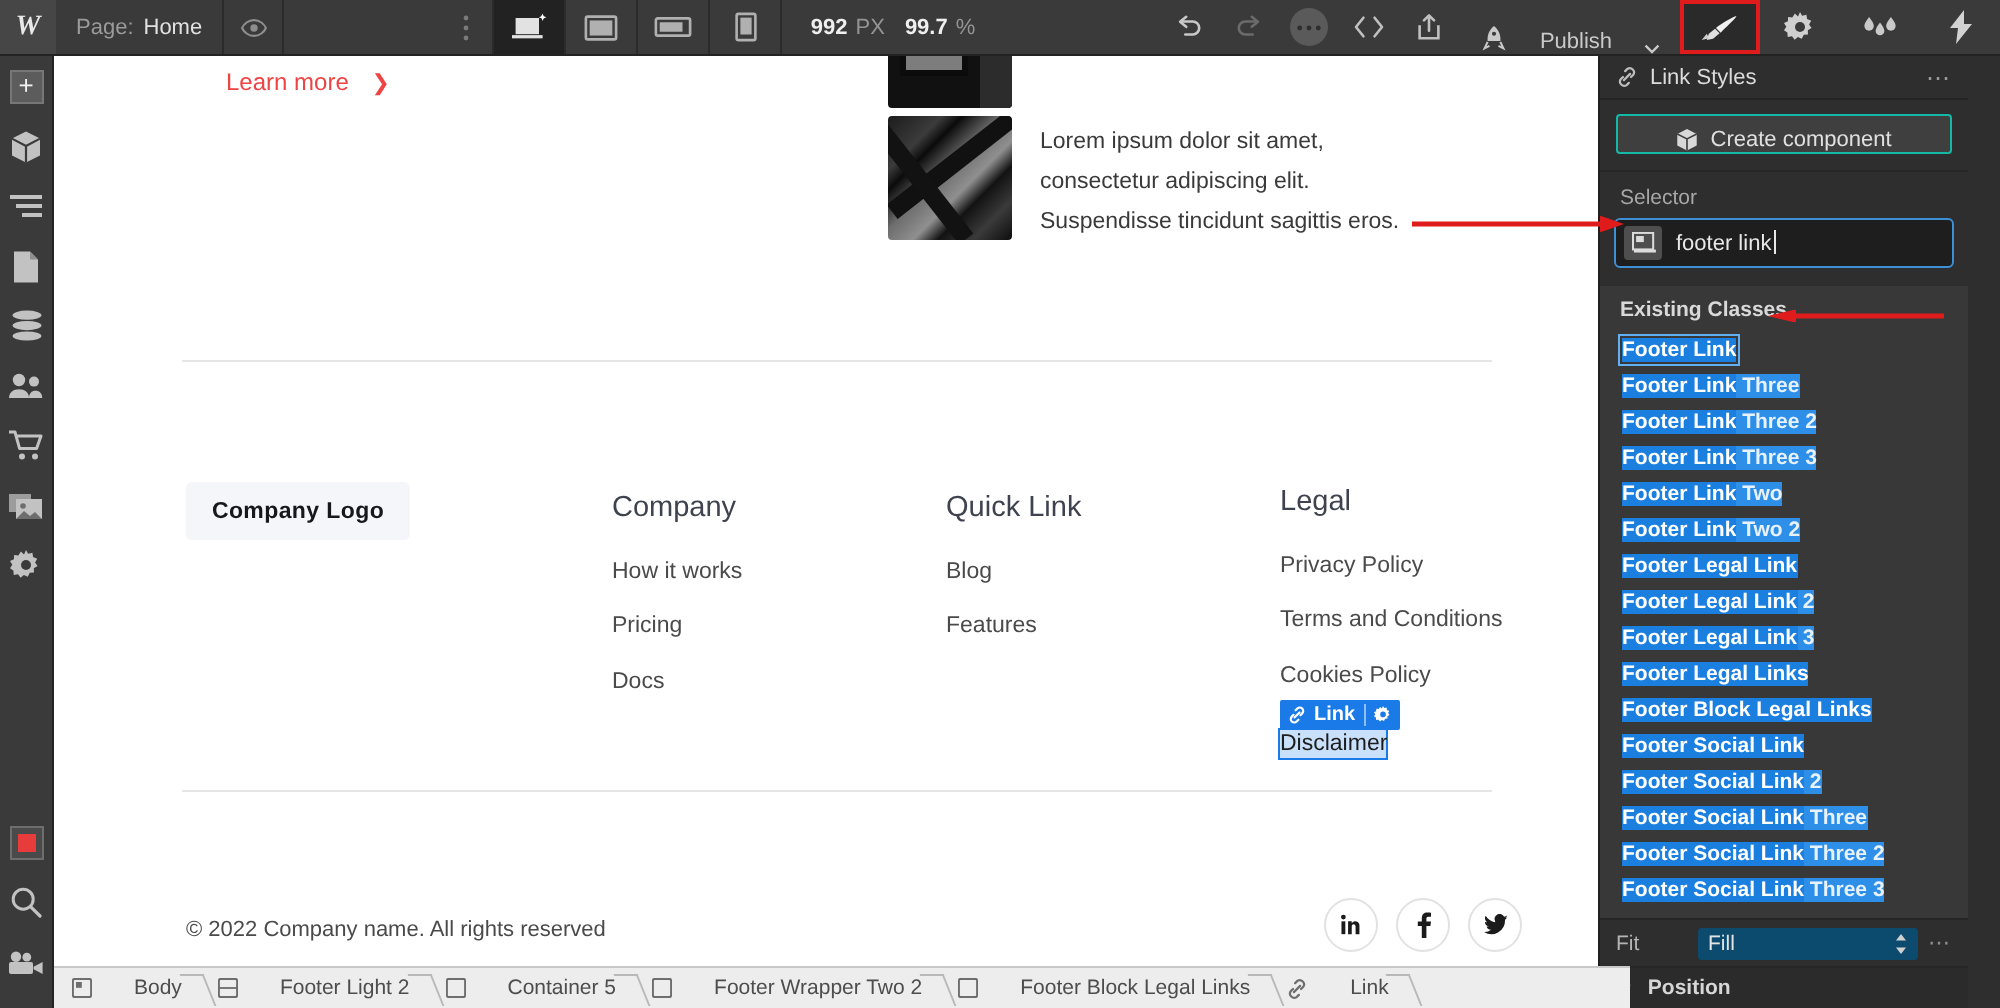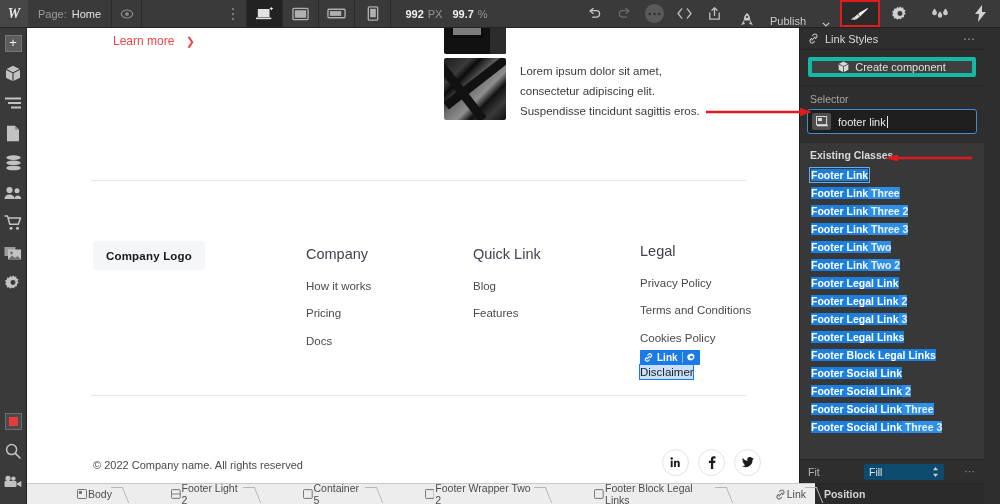--- a/index.html
+++ b/index.html
@@ -201,22 +201,22 @@
     display:flex; flex-direction:column; z-index:25;
   }
   .rp-head{
     height:22px; display:flex; align-items:center; gap:6px;
     padding:0 8px; border-bottom:1px solid #242424;
   }
   .rp-head .t{ font-size:11px; color:#dcdcdc; flex:1; }
   .rp-head .dots{ color:#9a9a9a; font-size:12px; letter-spacing:1px; }
   .rp-comp{
     margin:7px 8px 0 8px; height:20px; background:#3f3f3f;
-    border:4px solid #14b8a6; border-radius:2px;
-    display:flex;align-items:center;justify-content:center;gap:6px;
+    border:1px solid #14b8a6; border-radius:2px;
+    display:flex;align-items:flex-end;justify-content:center;gap:6px;
     font-size:11px;color:#e0e0e0; cursor:pointer;
   }
   .rp-divider{ height:1px;background:#262626; margin:8px 0 0 0; }
   .rp-seclabel{
     font-size:10.5px; color:#a7a7a7; padding:7px 10px 4px 10px;
   }
   .rp-selector{
     margin:0 7px; height:25px; background:#1e1e1e;
     border:1px solid #3d8fd6; border-radius:3px;
     display:flex; align-items:center; gap:7px; padding:0 4px;
@@ -248,21 +248,21 @@
   .ex-pill{
     display:inline-block; font-size:10.5px; font-weight:bold;
     color:#ffffff; line-height:14px; padding:0 1px; white-space:nowrap;
   }
   .ex-pill .m{ background:#1b7fe0; color:#fff; }
   .ex-pill .n{ background:#2e8fe8; color:#e8f2fc; }
   .ex-item.first .ex-pill{ outline:1px solid #62b0f2; }
 
   .rp-fit{
     border-top:1px solid #262626; background:#2e2e2e;
-    height:24px; display:flex; align-items:center; gap:20px; padding:0 8px;
+    height:24px; display:flex; align-items:center; gap:5px; padding:0 8px;
   }
   .rp-fit .lab{ font-size:10.5px;color:#b4b4b4; width:36px; }
   .rp-sel{
     flex:1; height:16px; background:#0c4a6e; border-radius:2px;
     display:flex;align-items:center;justify-content:space-between;
     padding:0 5px; font-size:10.5px; color:#e4e4e4;
   }
   .rp-fit .dots{ color:#8d8d8d; font-size:11px; letter-spacing:1px;}
   .rp-position{
     height:21px; border-top:1px solid #262626; background:#2b2b2b;
@@ -271,23 +271,23 @@
   }
   .tri{ font-size:8px;color:#9d9d9d; }
 
   
   #bottom{
     position:absolute; left:27px; bottom:0; right:185px; height:21px;
     background:#ededed; border-top:1px solid #c9c9c9;
     display:flex; align-items:stretch; z-index:35;
   }
   .crumb{
-    display:flex; align-items:center; gap:1px;
+    display:flex; align-items:center; gap:21px;
     padding:0 9px 0 9px; font-size:10.5px; color:#4d4d4d;
-    position:relative; cursor:pointer;margin-left:41px;
+    position:relative; cursor:pointer;
   }
   .crumb::after{
     content:""; position:absolute; right:-5px; top:3px;
     width:11px;height:15px;
     border-right:1px solid #b8b8b8; border-top:1px solid #b8b8b8;
     transform:skewX(22deg);
   }
   .crumb .ci{ color:#6e6e6e; font-size:10px; }
 
   
@@ -656,20 +656,21 @@
         <div class="ex-item"><span class="ex-pill"><span class="m">Footer Link</span><span class="n"> Two</span></span></div>
         <div class="ex-item"><span class="ex-pill"><span class="m">Footer Link</span><span class="n"> Two 2</span></span></div>
         <div class="ex-item"><span class="ex-pill"><span class="m">Footer Legal Link</span></span></div>
         <div class="ex-item"><span class="ex-pill"><span class="m">Footer Legal Link</span><span class="n"> 2</span></span></div>
         <div class="ex-item"><span class="ex-pill"><span class="m">Footer Legal Link</span><span class="n"> 3</span></span></div>
         <div class="ex-item"><span class="ex-pill"><span class="m">Footer Legal Links</span></span></div>
         <div class="ex-item"><span class="ex-pill"><span class="m">Footer Block Legal Links</span></span></div>
         <div class="ex-item"><span class="ex-pill"><span class="m">Footer Social Link</span></span></div>
         <div class="ex-item"><span class="ex-pill"><span class="m">Footer Social Link</span><span class="n"> 2</span></span></div>
         <div class="ex-item"><span class="ex-pill"><span class="m">Footer Social Link</span><span class="n"> Three</span></span></div>
+        <div class="ex-item"><span class="ex-pill"><span class="m">Footer Social Link</span><span class="n"> Three 2</span></span></div>
         <div class="ex-item"><span class="ex-pill"><span class="m">Footer Social Link</span><span class="n"> Three 3</span></span></div>
       </div>
   </div>
 
   <div class="rp-fit">
     <span class="lab">Fit</span>
     <span class="rp-sel">
       <span>Fill</span>
       <svg width="7" height="10" viewBox="0 0 7 10">
         <path d="M3.5 0L6 3.2H1z" fill="#d0d0d0"></path>

